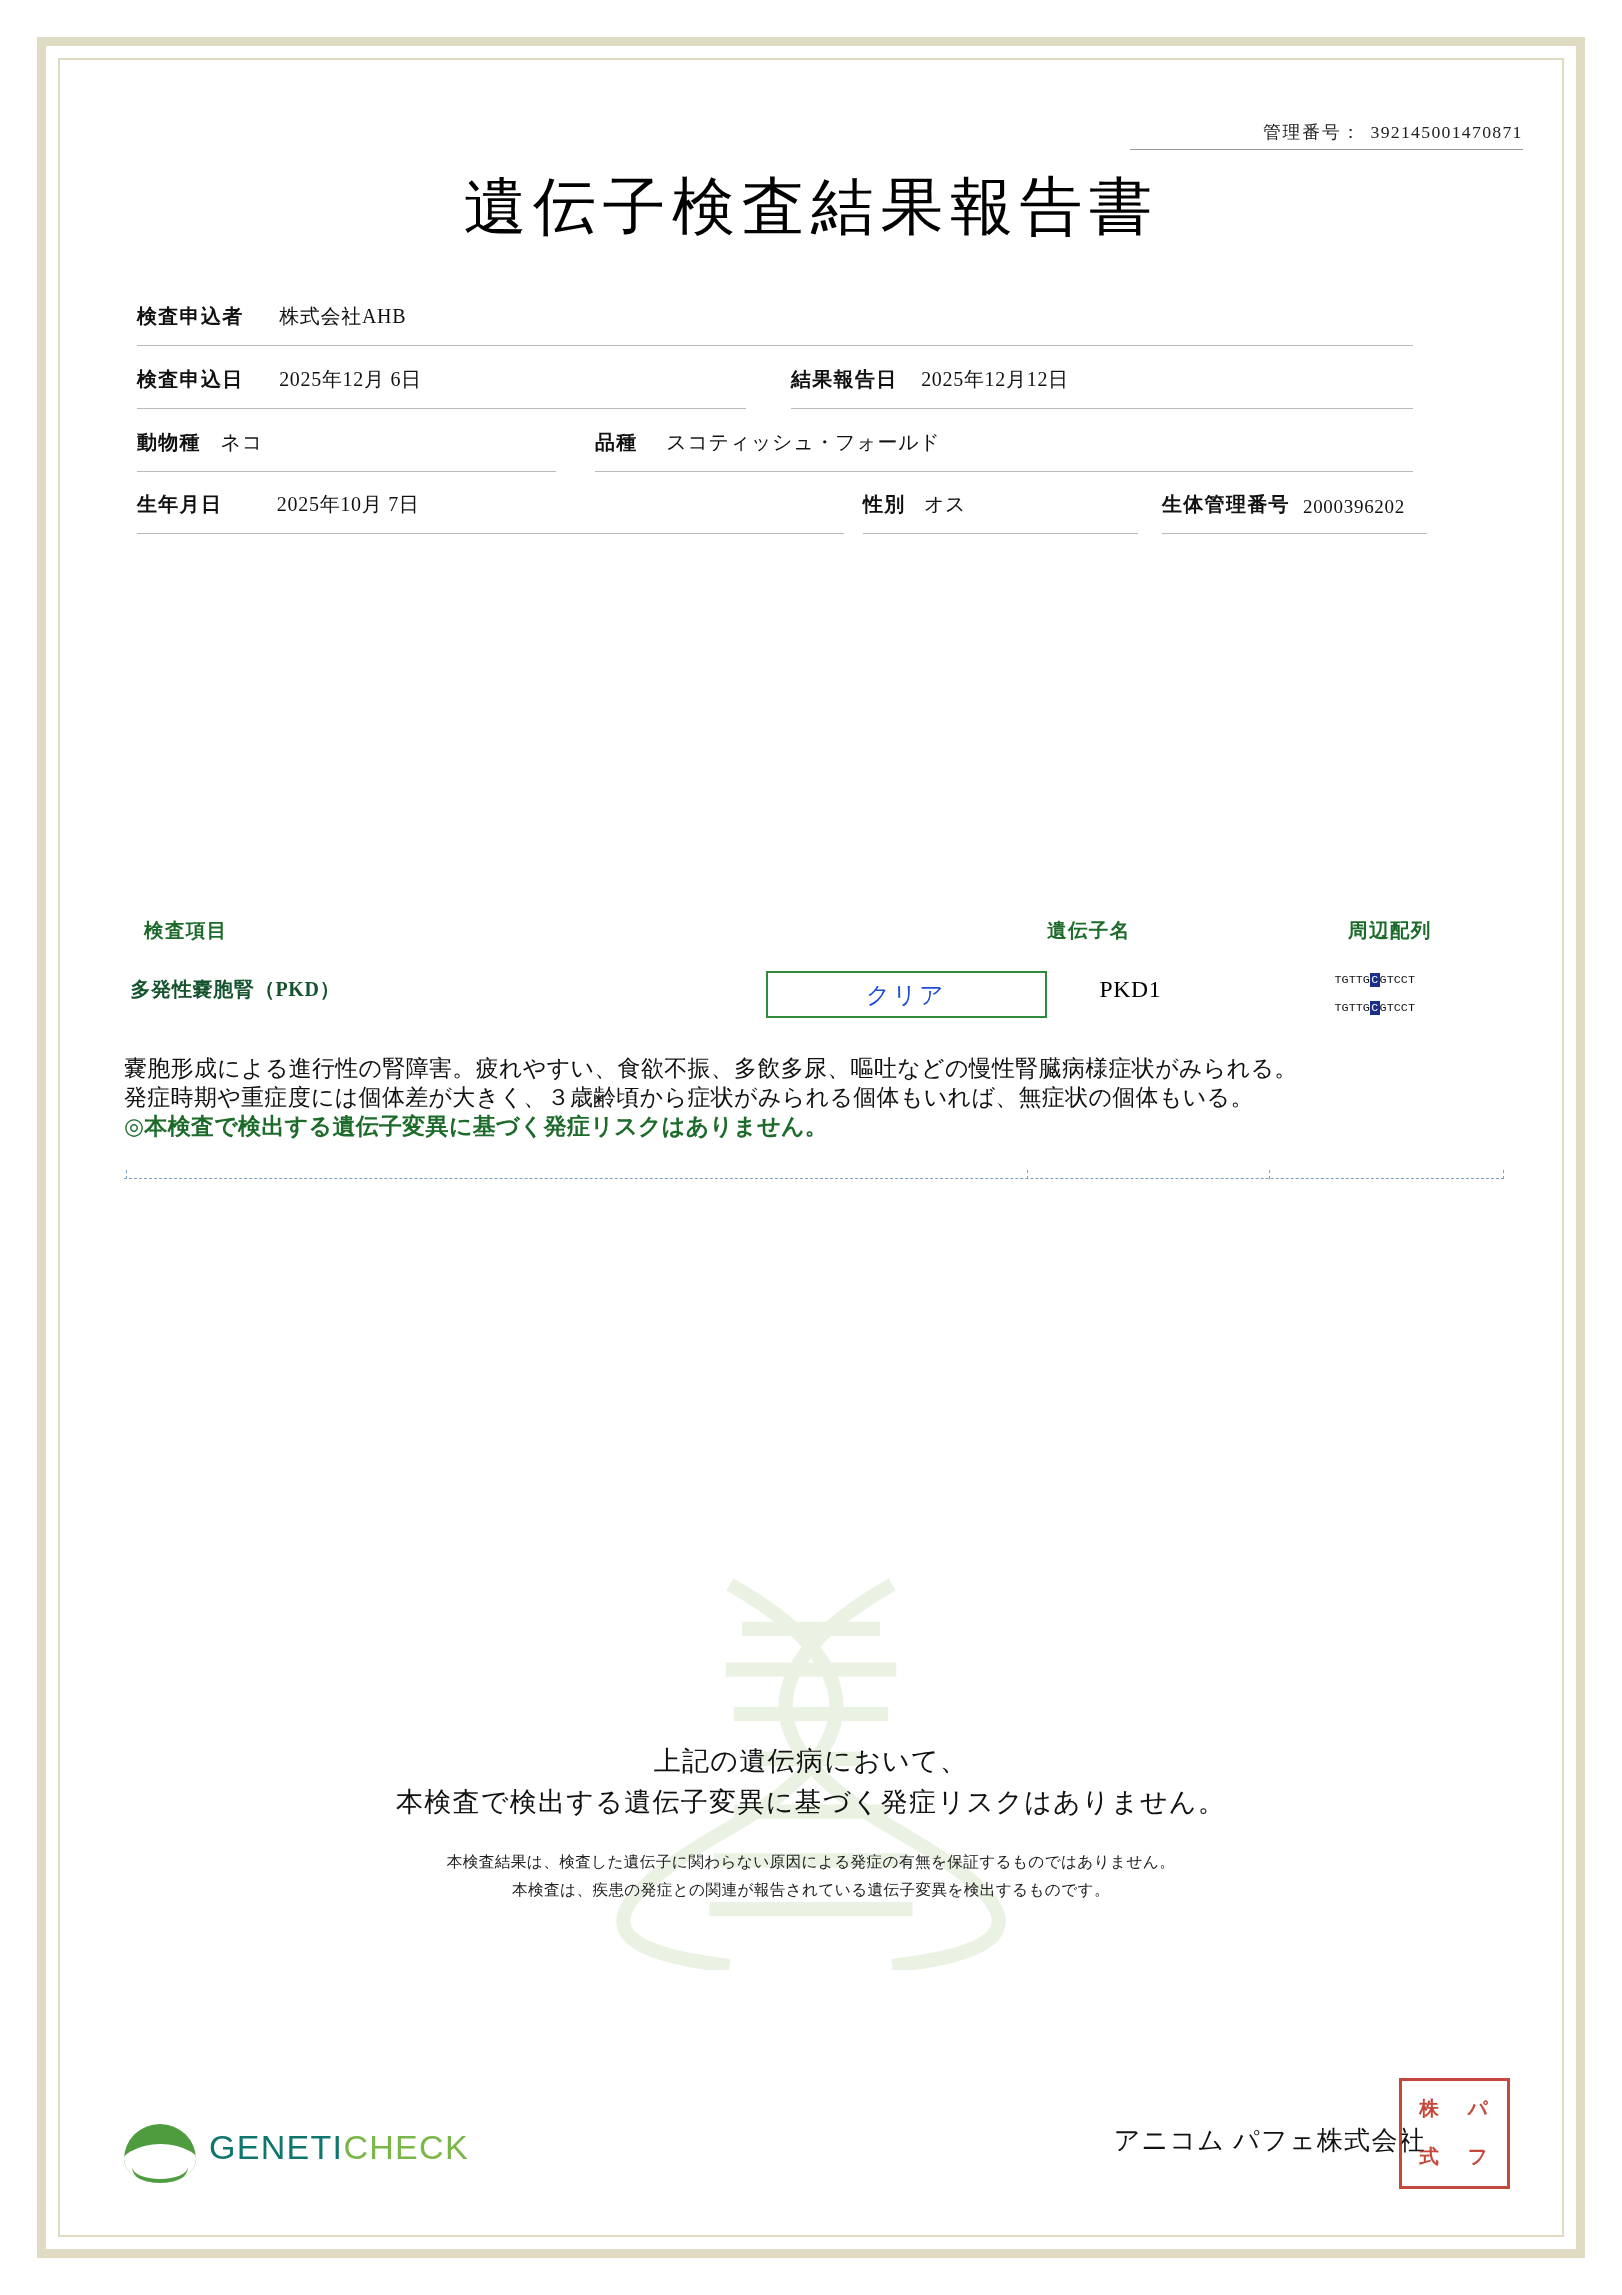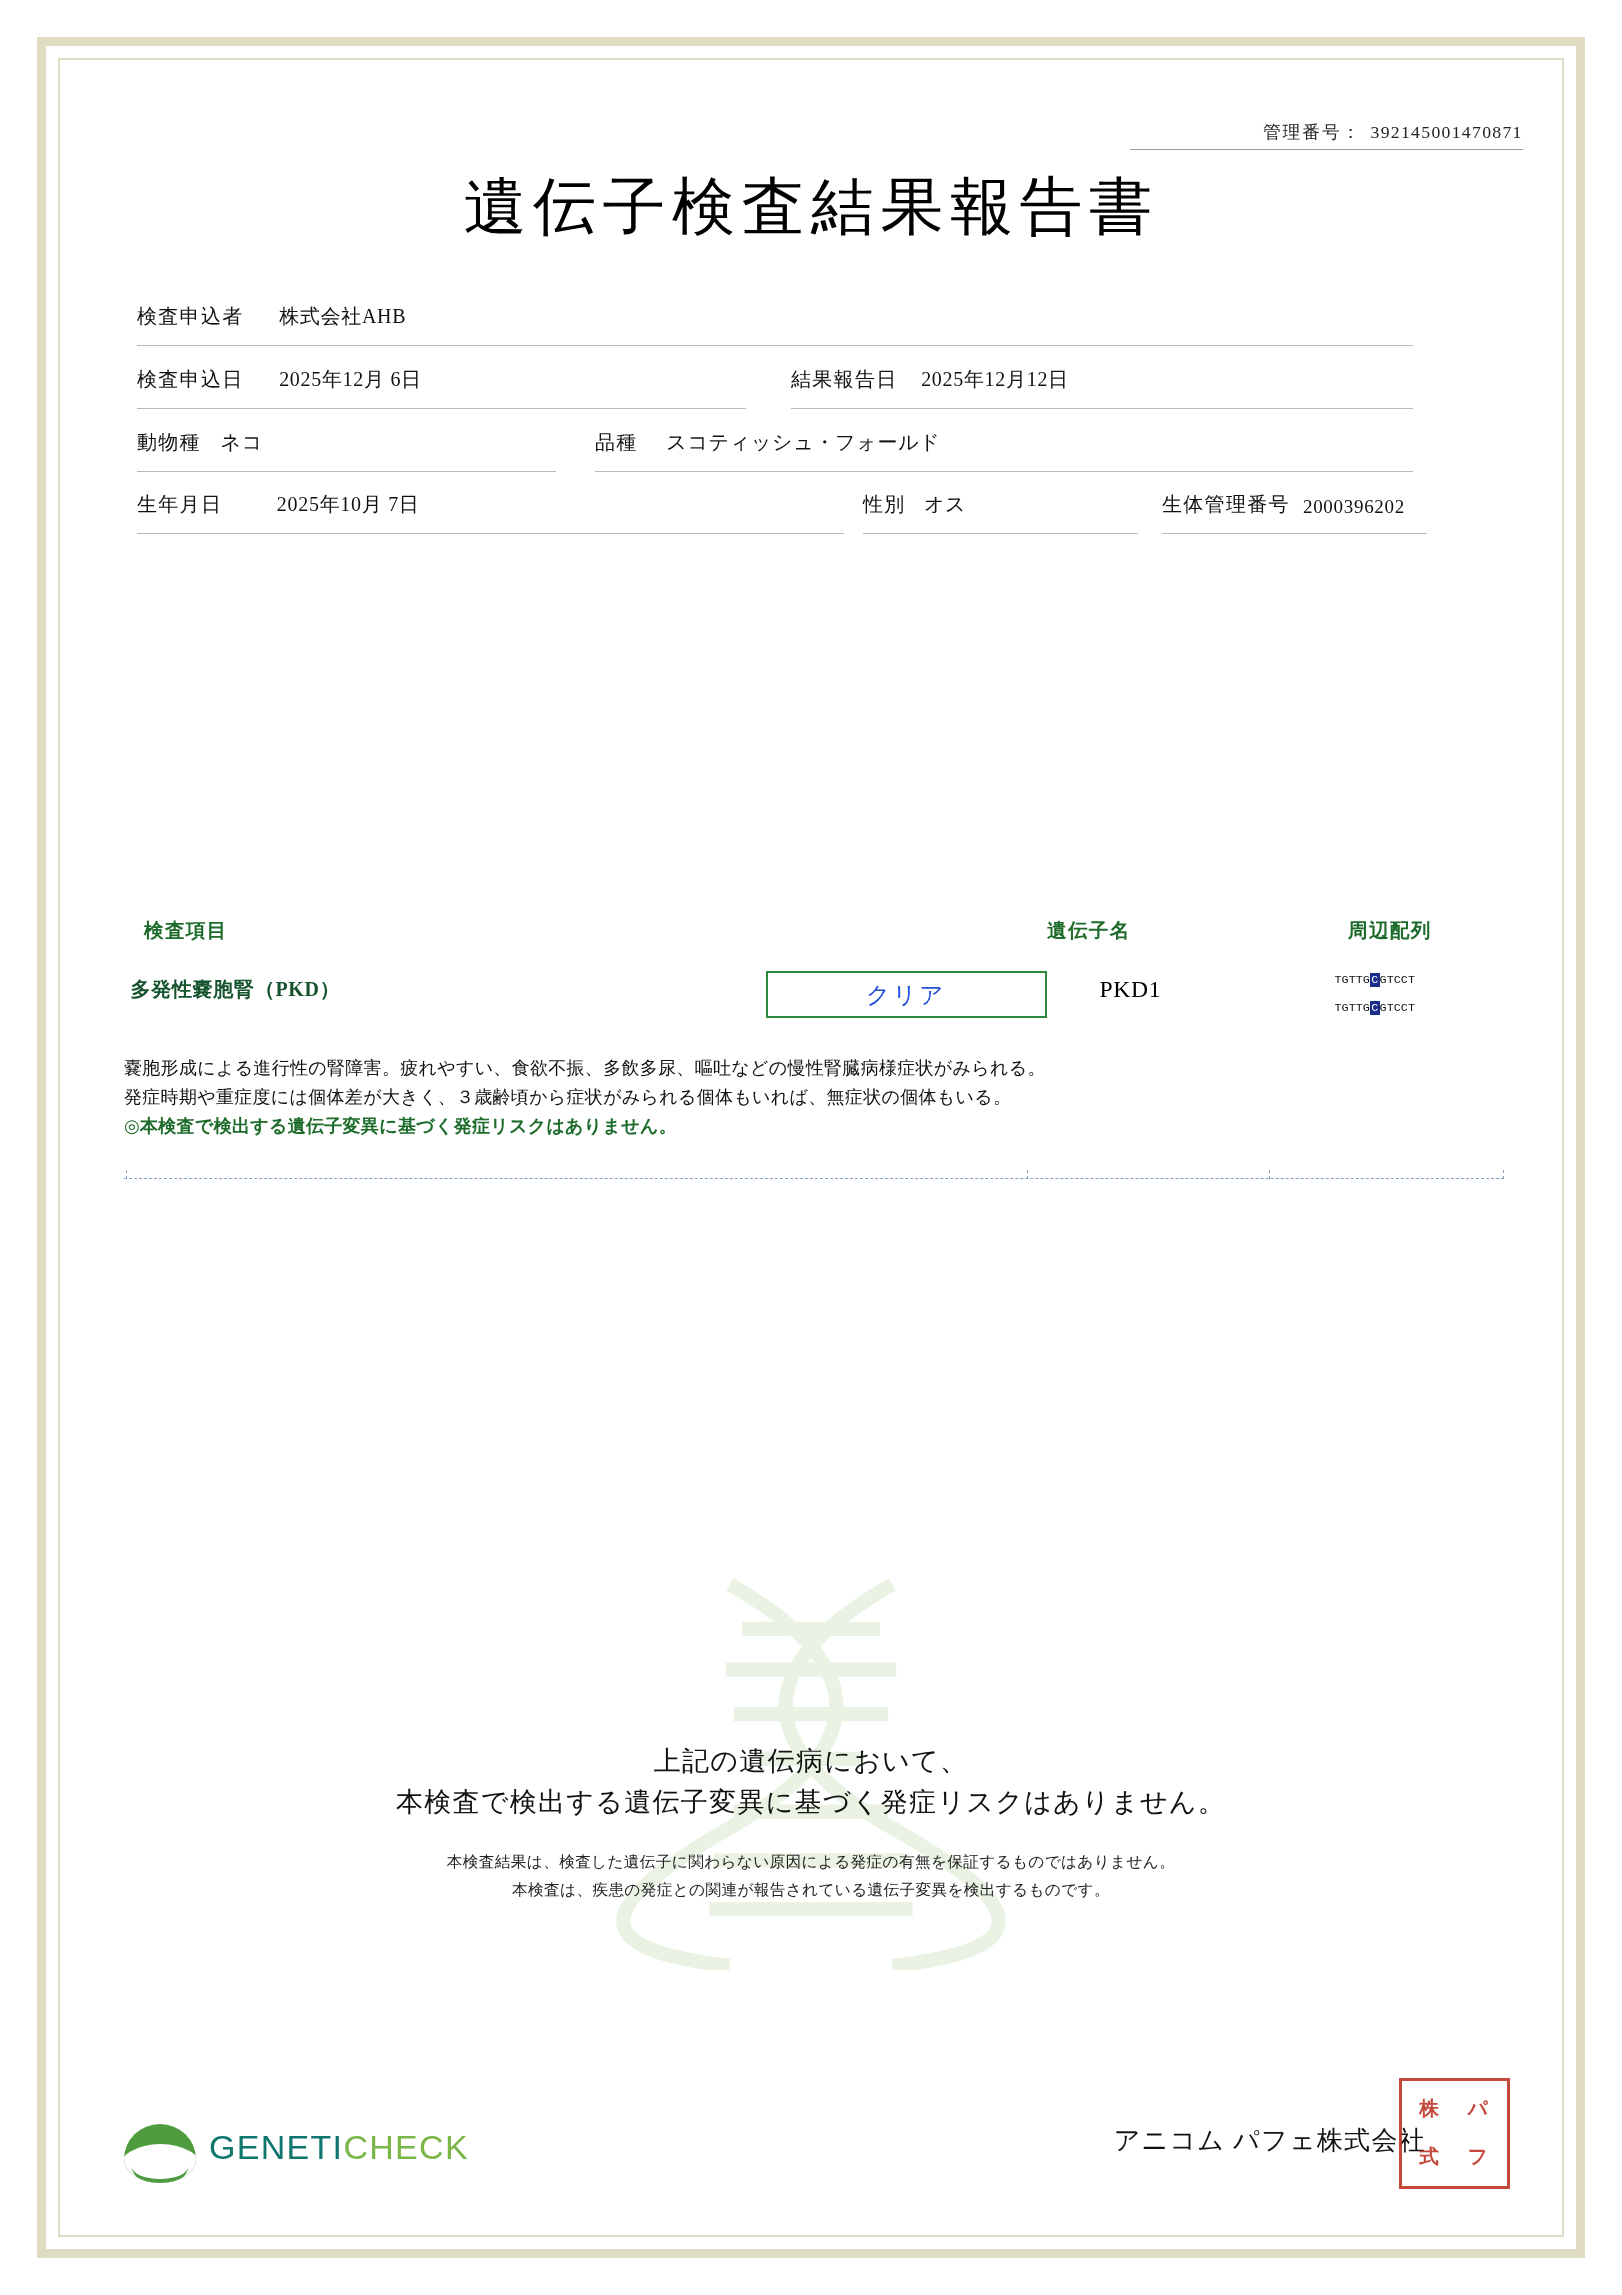--- a/index.html
+++ b/index.html
@@ -82,21 +82,21 @@
     position: absolute;
     bottom: 0;
     border-bottom: 1.3px solid #b9b9b9;
     height: 43px;
     box-sizing: border-box;
     white-space: nowrap;
   }
   .field .lab {
     display: inline-block;
     font-size: 20px;
-    font-weight: normal;
+    font-weight: bold;
     letter-spacing: 1.3px;
     color: #111;
     vertical-align: bottom;
     padding-bottom: 6.5px;
   }
   .field .val {
     display: inline-block;
     font-size: 20px;
     letter-spacing: 0.7px;
     color: #111;
@@ -163,21 +163,21 @@
   .seq-block .hl {
     background: #1b2f8a;
     color: #ffffff;
     padding: 0 1.3px;
   }
 
   .desc {
     position: absolute;
     left: 26px; right: 13px;
     top: 975px;
-    font-size: 18px;
+    font-size: 23px;
     line-height: 29px;
     color: #111;
     letter-spacing: 0.3px;
   }
   .desc .risknote {
     color: #1d6b2a;
     font-weight: bold;
   }
 
   .dashline {

